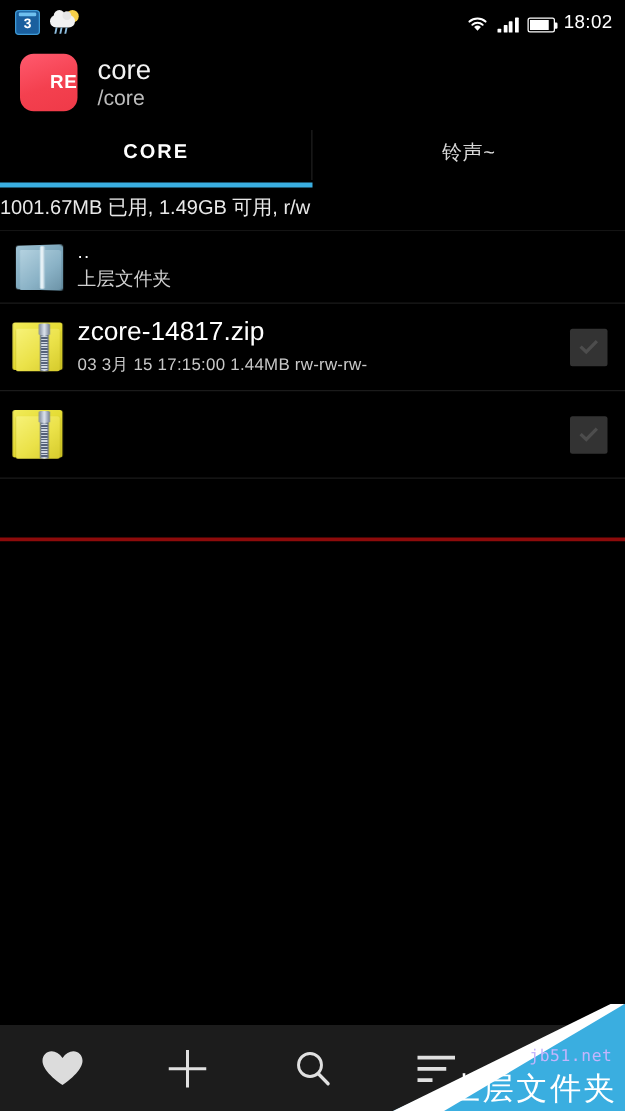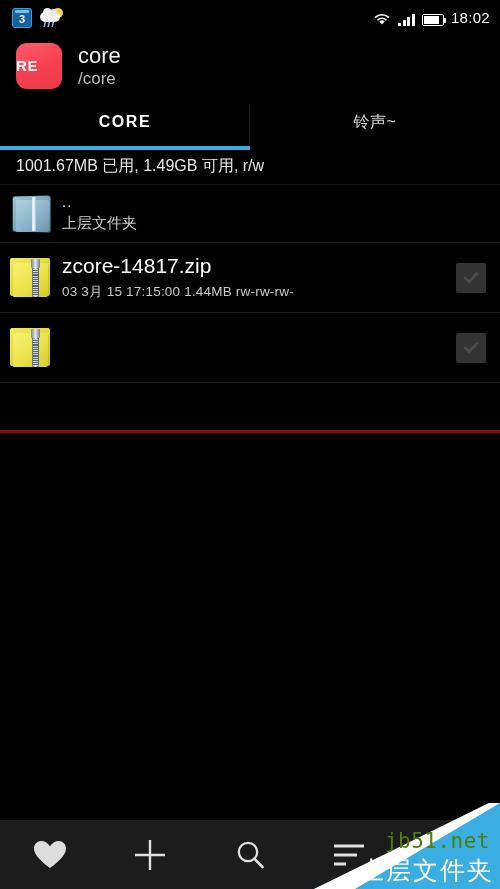--- a/index.html
+++ b/index.html
@@ -77,20 +77,21 @@
   }
   .clock { color:#fff; font-size:15px; letter-spacing:.3px; }
 
   
   .appbar { display:flex; align-items:center; padding:8px 0 10px 16px; height:63px; }
   .app-icon {
     width:46px; height:46px; border-radius:11px; flex:none;
     background:linear-gradient(160deg,#ff5a6e 0%,#f4404f 55%,#ef3a48 100%);
     display:flex; align-items:center; justify-content:flex-start;
     box-shadow:0 1px 2px rgba(0,0,0,.6);
+    padding-left:24px;
   }
   .app-icon span { color:#fff; font-size:15px; font-weight:bold; letter-spacing:.6px; }
   .title-wrap { margin-left:16px; line-height:1.15; }
   .title-main { color:#f2f2f2; font-size:22px; }
   .title-sub { color:#bcbcbc; font-size:17px; margin-top:1px; }
 
   
   .tabs { display:flex; height:48px; position:relative; }
   .tab {
     flex:1; display:flex; align-items:center; justify-content:center;
@@ -101,21 +102,21 @@
   .tab:not(.active) .tab-label { color:#d8d8d8; letter-spacing:.5px; }
   .tab-sep {
     position:absolute; right:0; top:6px; bottom:2px; width:1px;
     background:#1f1f1f;
   }
   .tab-indicator-track { height:4px; width:100%; background:#000; display:flex; }
   .tab-indicator { width:50%; height:4px; background:#3aaee0; }
 
   
   .storage {
-    color:#e8e8e8; font-size:16px; padding:6px 0 7px 16px;
+    color:#e8e8e8; font-size:16px; padding:6px 0 7px 0;
     border-bottom:1px solid #141414;
   }
 
   
   .list { background:#000; }
   .row {
     display:flex; align-items:center; position:relative;
     border-bottom:1px solid #1b1b1b;
     padding:6px 0;
   }
@@ -202,22 +203,22 @@
     position:absolute; right:0; bottom:0; width:186px; height:86px;
     background:#3aaee0;
     clip-path:polygon(100% 0, 100% 100%, 0 100%);
   }
   .wm-white {
     position:absolute; right:0; bottom:0; width:186px; height:86px;
     background:#ffffff;
     clip-path:polygon(94% 0, 100% 0, 22% 100%, 0 100%);
   }
   .wm-t1 {
-    position:absolute; right:10px; bottom:36px; color:#4d7c0f;
-    font-family:"DejaVu Sans Mono", monospace; font-size:21px; letter-spacing:.5px;margin-left:40px;
+    position:absolute; right:10px; bottom:36px; color:#c4b5fd;
+    font-family:"DejaVu Sans Mono", monospace; font-size:13px; letter-spacing:.5px;margin-left:40px;
   }
   .wm-t2 {
     position:absolute; right:6px; bottom:2px; color:#fff;
     font-size:25px; letter-spacing:2px; font-weight:500;
   }
 </style>
 </head>
 <body>
 
 <div class="phone">

